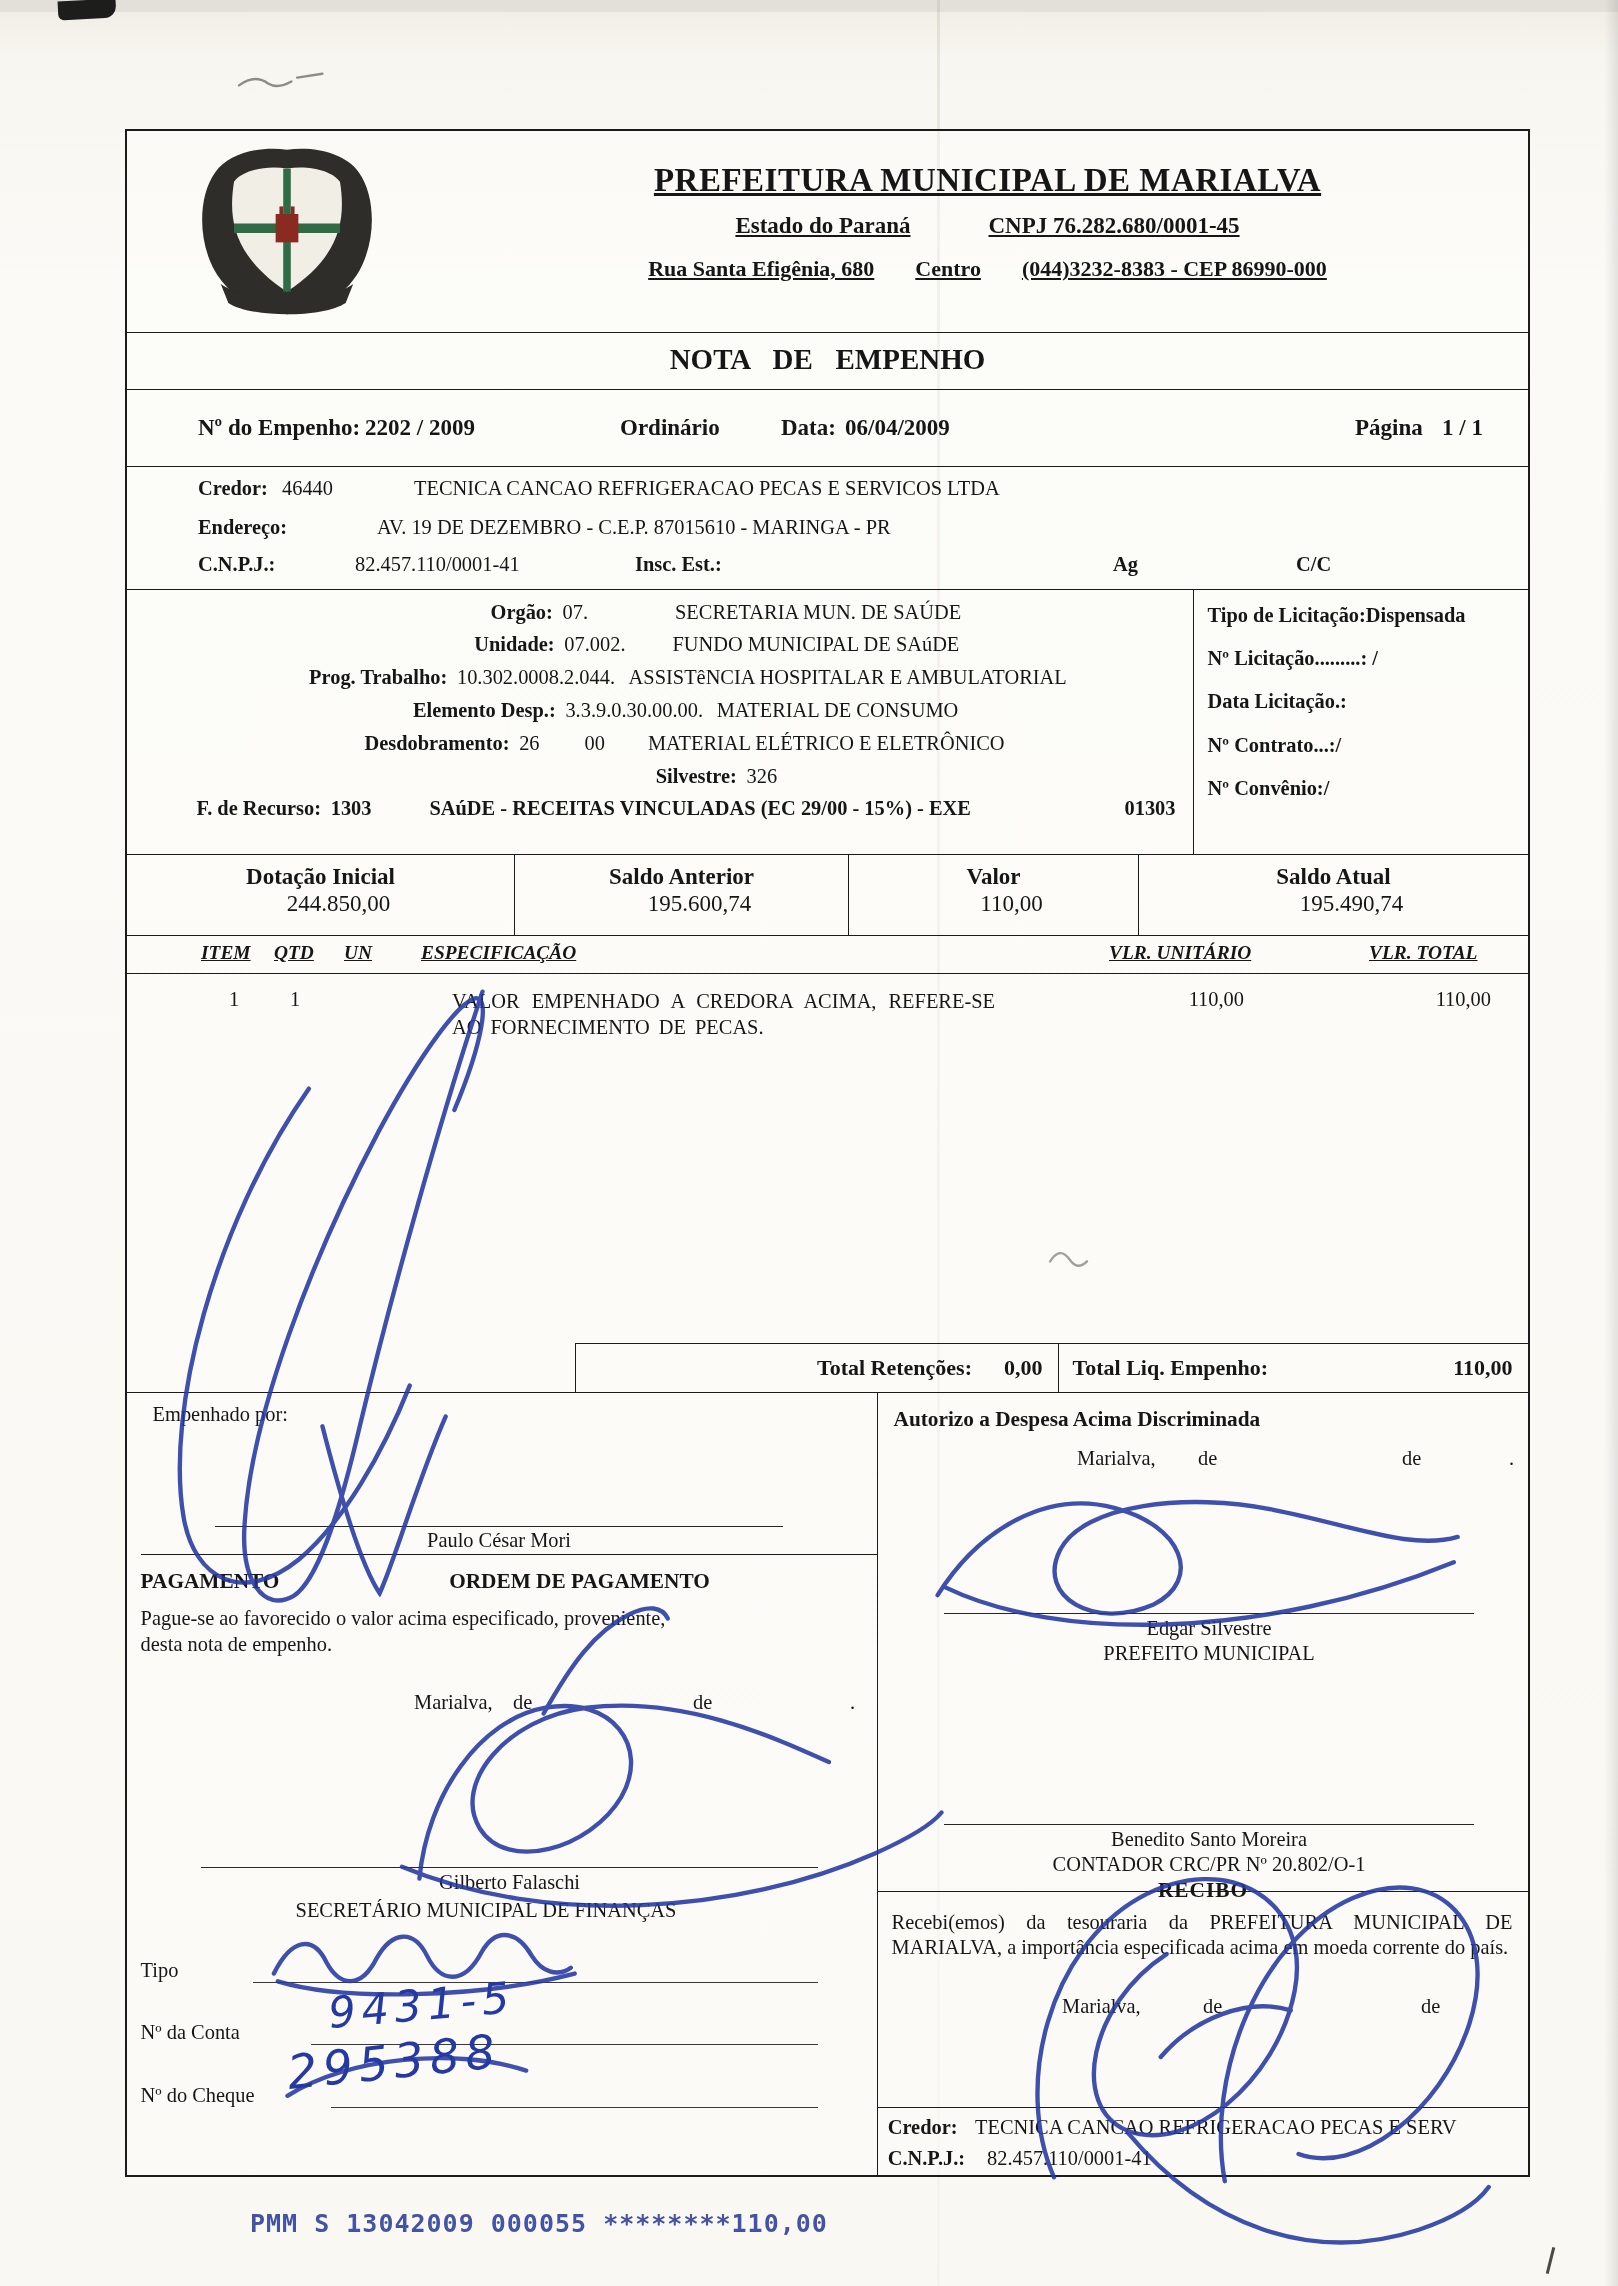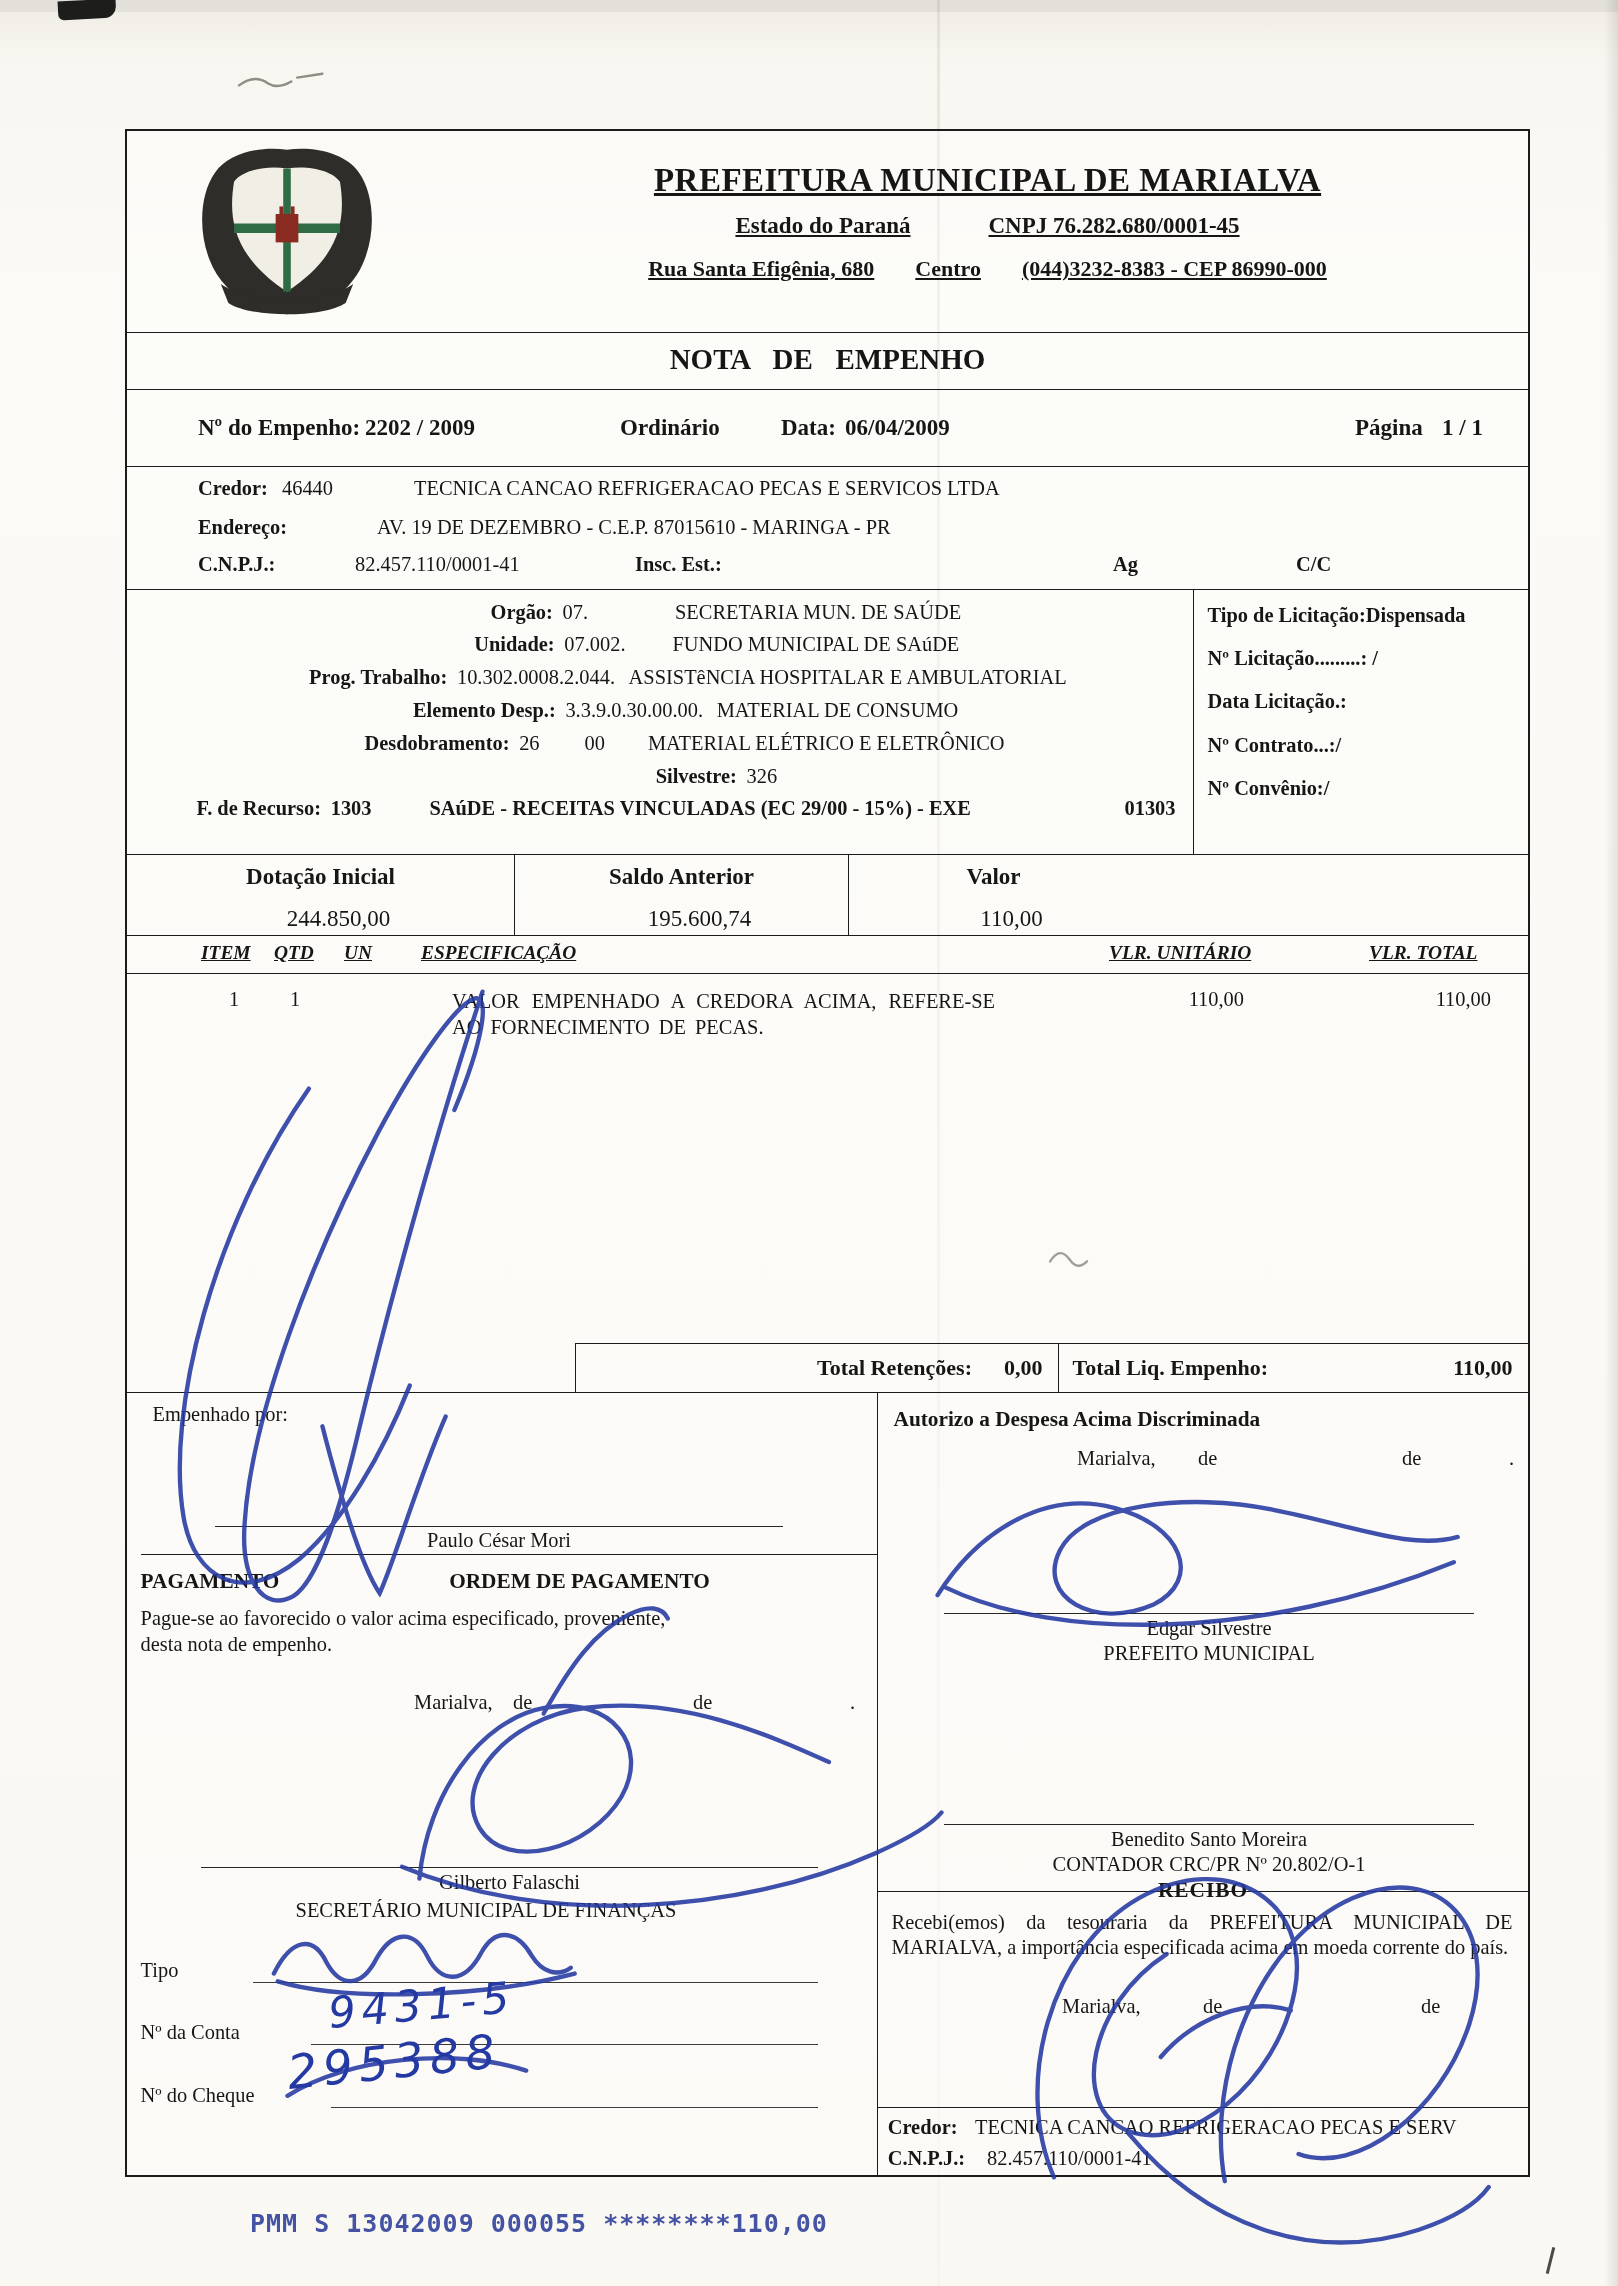--- a/index.html
+++ b/index.html
@@ -45,21 +45,21 @@
   .c-code{margin-left:9.7px;white-space:nowrap;}
   .c-desc{margin-left:13.6px;white-space:nowrap;}
   .c-right-code{margin-left:auto;margin-right:17.5px;}
   .classif-right{width:335px;border-left:1.9px solid #1b1b1b;box-sizing:border-box;
     padding:13.6px 0 0 13.6px;display:flex;flex-direction:column;gap:20.4px;font-weight:bold;}
 
   .sec-saldos{height:81px;display:flex;font-size:23px;text-align:center;}
   .s-cell{box-sizing:border-box;padding-top:8.7px;}
   .s-cell + .s-cell{border-left:1.9px solid #1b1b1b;}
   .s-c1{width:387px;} .s-c2{width:334px;} .s-c3{width:290px;} .s-c4{flex:1;}
-  .s-h{font-weight:bold;} .s-v{margin-top:16px;padding-left:36px;}
+  .s-h{font-weight:bold;} .s-v{margin-top:1px;padding-left:36px;}
 
   .sec-itensh{height:38px;font-size:19.4px;font-weight:bold;font-style:italic;}
   .sec-itensh .abs{position:absolute;top:5.8px;text-decoration:underline;white-space:nowrap;}
 
   .sec-itensb{height:369px;border-bottom:none;font-size:20.4px;}
   .sec-itensb .abs{position:absolute;white-space:nowrap;}
   .item-desc{white-space:normal !important;width:543px;text-align:justify;word-spacing:3.9px;line-height:26px;}
 
   .sec-totais{height:49px;border-bottom:none;display:flex;font-size:22px;}
   .t-spacer{width:448px;}
@@ -211,20 +211,24 @@
         <div class="s-h">Dotação Inicial</div>
         <div class="s-v">244.850,00</div>
       </div>
       <div class="s-cell s-c2">
         <div class="s-h">Saldo Anterior</div>
         <div class="s-v">195.600,74</div>
       </div>
       <div class="s-cell s-c3">
         <div class="s-h">Valor</div>
         <div class="s-v">110,00</div>
+      </div>
+      <div class="s-cell s-c4">
+        <div class="s-h">Saldo Atual</div>
+        <div class="s-v">195.490,74</div>
       </div>
     </div>
 
     <div class="sec sec-itensh">
       <span class="abs" style="left:74px">ITEM</span>
       <span class="abs" style="left:147px">QTD</span>
       <span class="abs" style="left:217px">UN</span>
       <span class="abs" style="left:294px">ESPECIFICAÇÃO</span>
       <span class="abs" style="left:982px">VLR. UNITÁRIO</span>
       <span class="abs" style="left:1242px">VLR. TOTAL</span>

